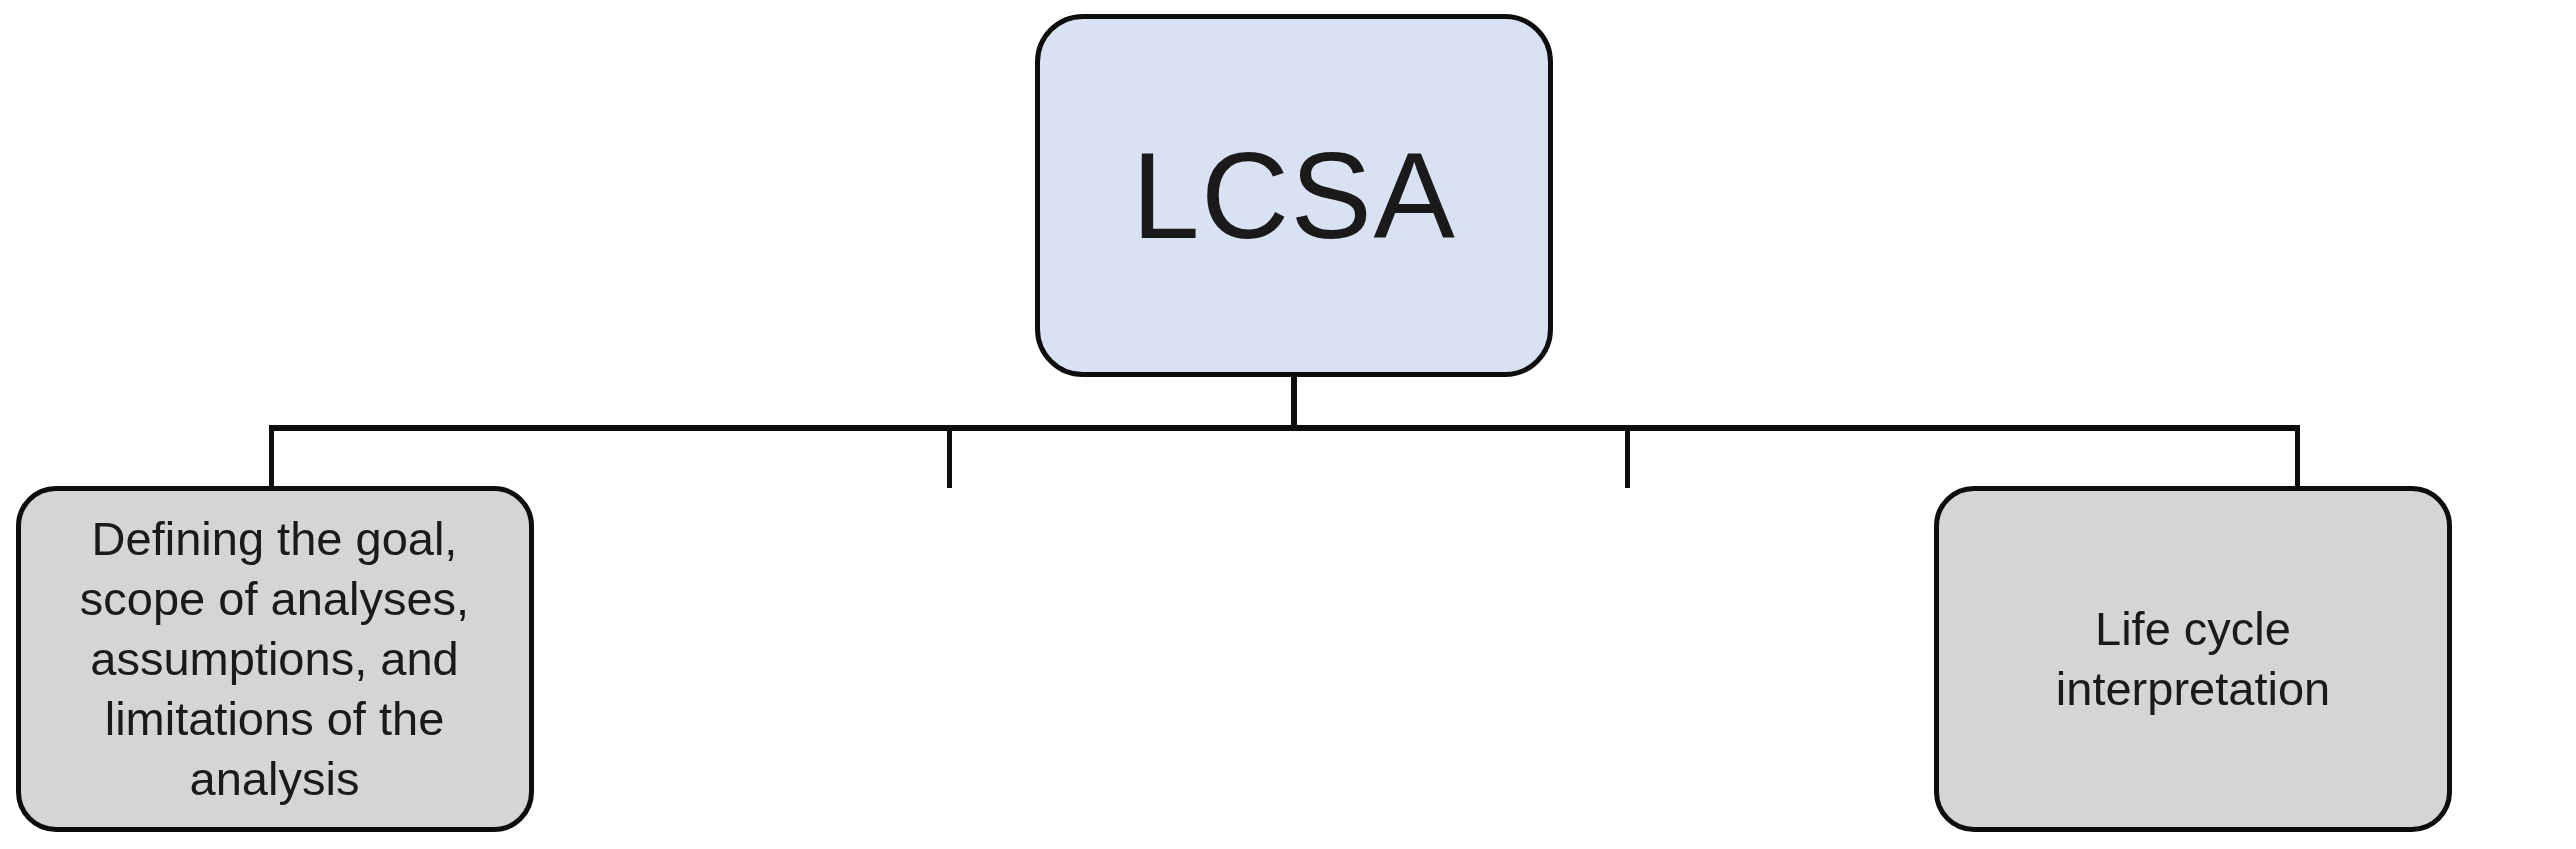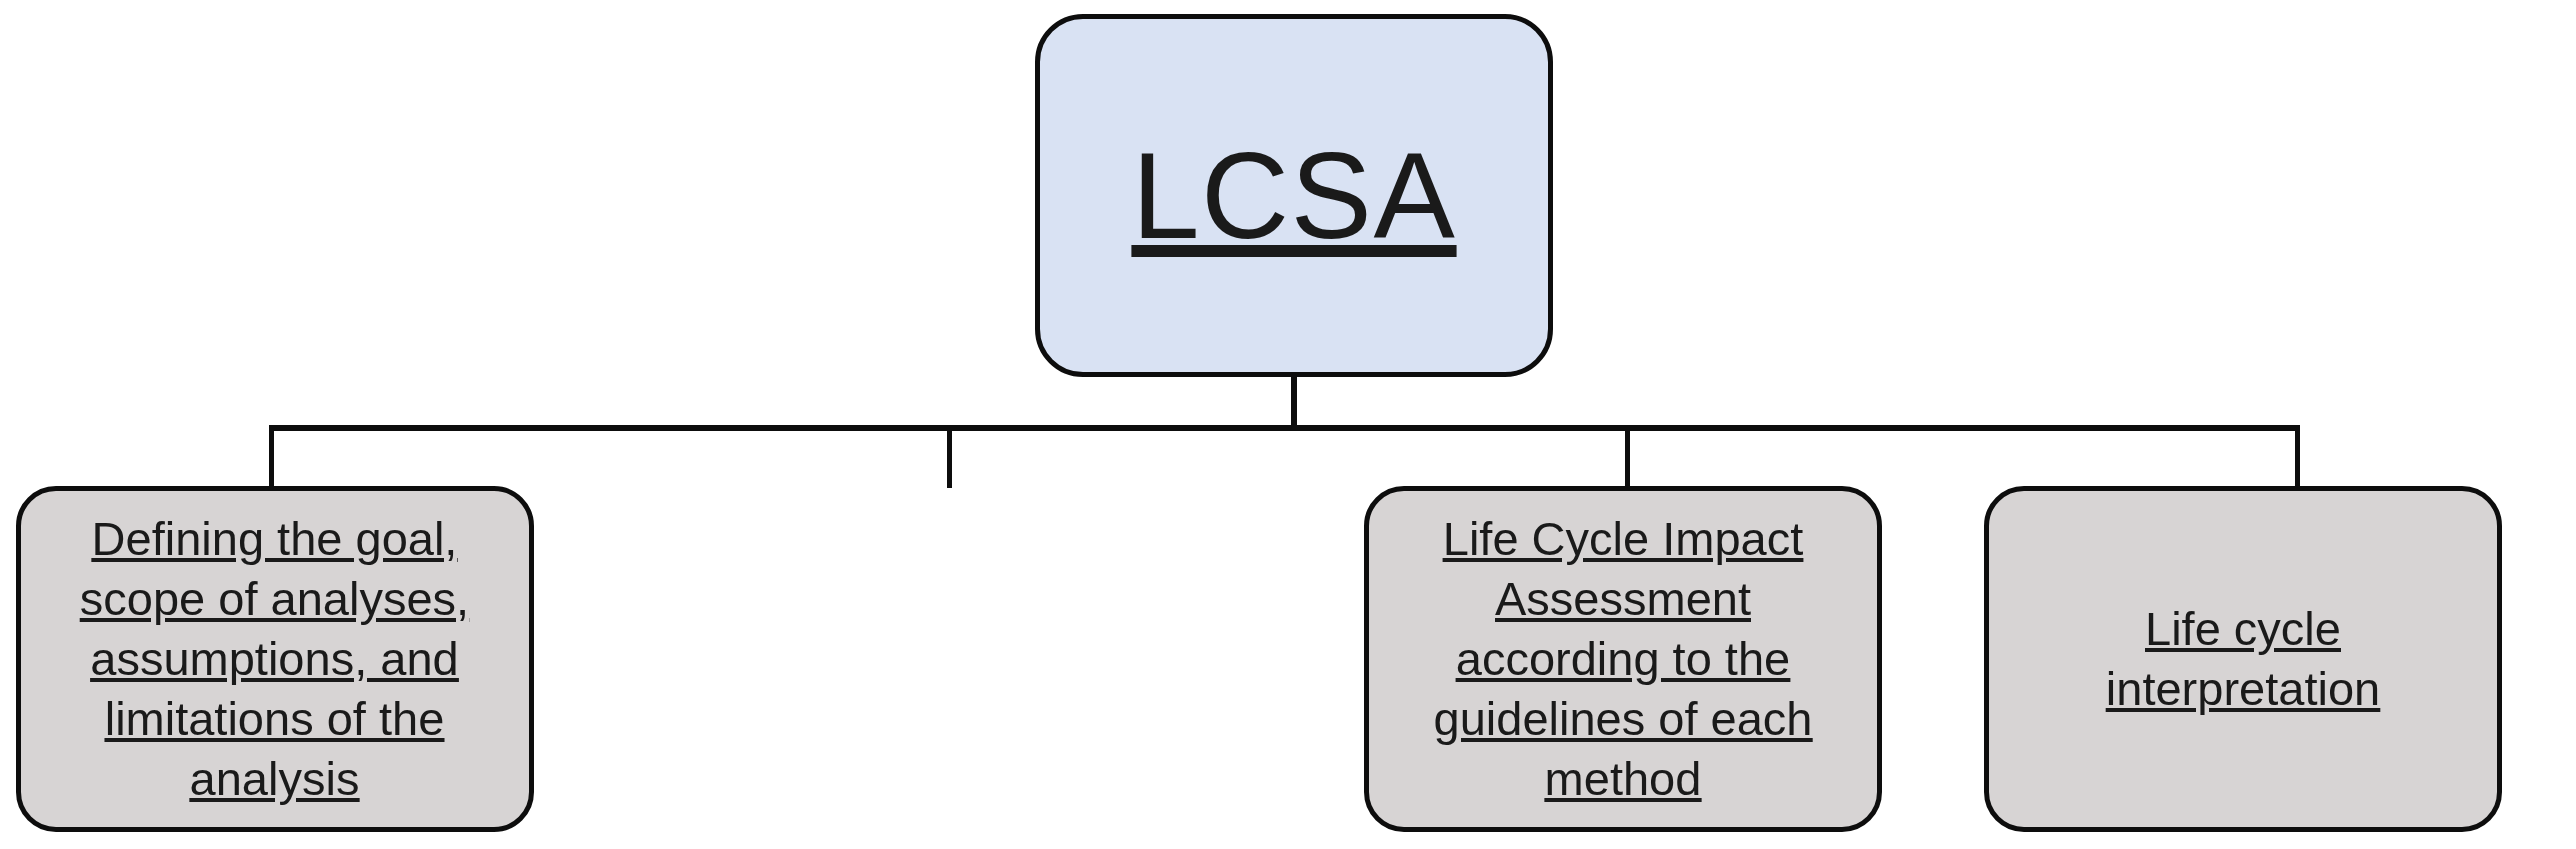--- a/index.html
+++ b/index.html
@@ -2,21 +2,21 @@
 <html style="--root-fill: #d9e2f3; --child-fill: #d7d4d4; --line-color: #0d0d0d; --text-color: #1a1a1a; --canvas-bg: #ffffff;font-size:12.4px"><head>
 <meta charset="utf-8">
 <style>
   :root {
     --root-fill: #d9e2f3;
     --child-fill: #d7d4d4;
     --line-color: #0d0d0d;
     --text-color: #1a1a1a;
     --canvas-bg: #ffffff;
   }
-  * { margin: 0; padding: 0; box-sizing: border-box; text-decoration: underline; }
+  * { margin: 0; padding: 0; box-sizing: border-box; }
   html, body {
     background: var(--canvas-bg);
     font-family: "Liberation Sans", "DejaVu Sans", sans-serif;
   }
   .canvas {
     position: relative;
     width: 2576px;
     height: 850px;
     background: var(--canvas-bg);
     overflow: hidden;
@@ -47,21 +47,21 @@
     background: var(--child-fill);
     border-radius: 40px;
     font-size: 47px;
     line-height: 60px;
     padding: 9px 22px;
   }
   .node-child .label { width: 100%; }
   #child-0 { left: 15.5px;   }
   #child-1 { left: 690px;  }
   #child-2 { left: 1364px; }
-  #child-3 { left: 1984px; }
+  #child-3 { left: 1934px; }
   .connector {
     position: absolute;
     background: var(--line-color);
   }
   .stem-root   { left: 1291px; top: 377px; width: 6.2px; height: 53px; }
   .rail        { left: 269px;  top: 425px; width: 2031px; height: 6.2px; }
   .drop        { top: 428px; width: 5.4px; height: 60px; }
   .drop-0 { left: 269px;  }
   .drop-1 { left: 947px; }
   .drop-2 { left: 1625px; }
@@ -79,21 +79,18 @@
   <div class="connector stem-root"></div>
   <div class="connector rail"></div>
   <div class="connector drop drop-0"></div>
   <div class="connector drop drop-1"></div>
   <div class="connector drop drop-2"></div>
   <div class="connector drop drop-3"></div>
 
   <div class="node node-child" id="child-0">
     <span class="label">Defining the goal, scope of analyses, assumptions, and limitations of the analysis</span>
   </div>
-  <div class="node node-child" id="child-2">
-    <span class="label">Life Cycle Impact Assessment according to the guidelines of each method</span>
-  </div>
   <div class="node node-child" id="child-3">
     <span class="label">Life cycle interpretation</span>
   </div>
 
 </div>
 
 
 </body></html>

